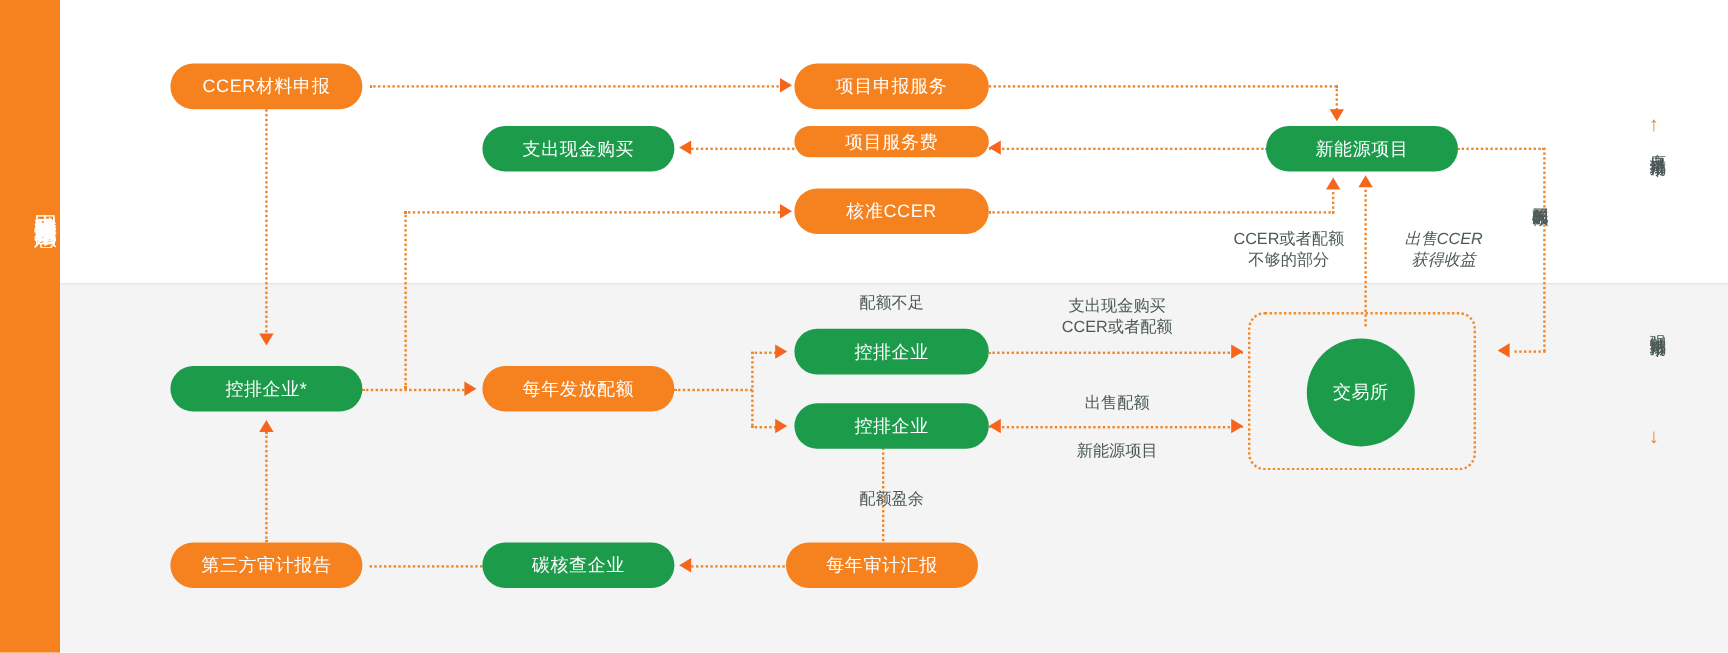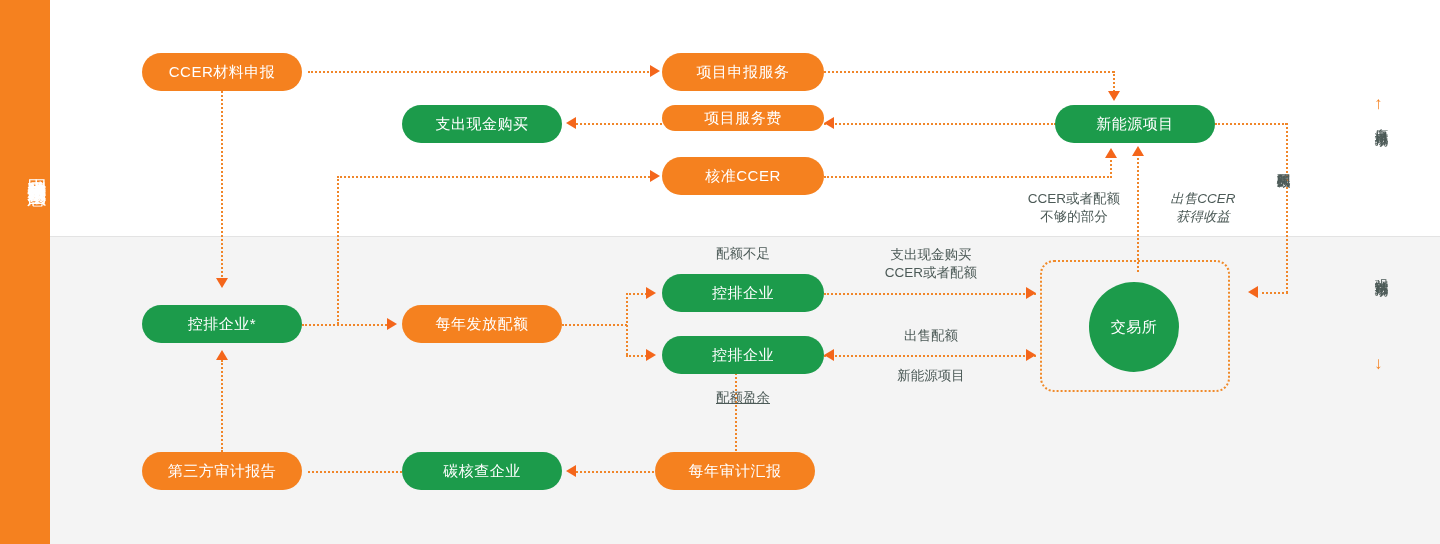--- a/index.html
+++ b/index.html
@@ -177,21 +177,21 @@
   <div class="lbl" style="left:1000px;top:190px;width:148px;">CCER或者配额
 不够的部分</div>
 
   <div class="lbl" style="left:1148px;top:190px;width:110px;font-style:italic;">出售CCER
 获得收益</div>
 
   <div class="vlbl-conn" style="left:1275px;top:163px;height:112px;">购买碳配额</div>
 
   <div class="lbl" style="left:683px;top:246px;width:120px;font-family:Liberation Mono, monospace;">配额不足</div>
 
-  <div class="lbl" style="left:683px;top:389px;width:120px;text-decoration:underline;">配额盈余</div>
+  <div class="lbl" style="left:683px;top:407px;width:120px;">配额盈余</div>
 
   <div class="lbl" style="left:856px;top:246px;width:150px;">支出现金购买
 CCER或者配额</div>
 
   <div class="lbl" style="left:856px;top:327px;width:150px;">出售配额</div>
 
   <div class="lbl" style="left:856px;top:367px;width:150px;">新能源项目</div>
 
   <div class="varrow" style="left:1374px;top:95px;">↑</div>
   <div class="vlbl" style="left:1373px;top:118px;height:110px;">自愿减排市场</div>

